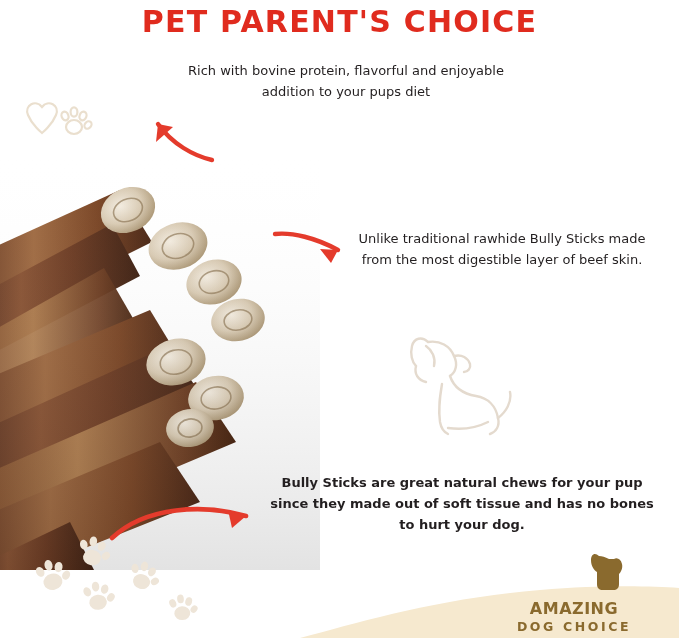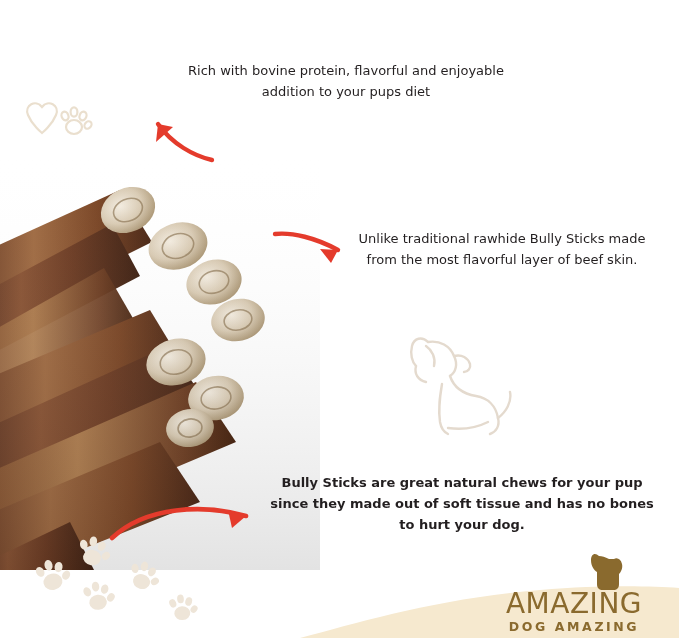--- a/index.html
+++ b/index.html
@@ -98,22 +98,22 @@
   .brand {
     position: absolute;
     right: 10px;
     bottom: 4px;
     width: 190px;
     text-align: center;
     color: #8a6a2e;
   }
   .brand-title {
     font-family: "DejaVu Sans", sans-serif;
-    font-weight: normal;
-    font-size: 28px;
+    font-weight: bold;
+    font-size: 16px;
     letter-spacing: 0.5px;
     line-height: 1.05;
     color: #8a6a2e;
   }
   .brand-sub {
     font-family: "DejaVu Sans", sans-serif;
     font-weight: bold;
     font-size: 12.5px;
     letter-spacing: 2.6px;
     color: #8a6a2e;
@@ -210,24 +210,25 @@
         <ellipse cx="216" cy="248" rx="15" ry="11" transform="rotate(-10 216 248)"></ellipse>
         <ellipse cx="190" cy="278" rx="12" ry="9" transform="rotate(-8 190 278)"></ellipse>
       </g>
 
       <rect x="0" y="0" width="320" height="420" fill="url(#shade)" opacity="0.5"></rect>
 
       <rect x="210" y="0" width="110" height="420" fill="#ffffff" opacity="0.0"></rect>
     </svg>
   </div>
 
+  <div class="headline">PET PARENT'S CHOICE</div>
 
   <div class="copy copy-1">Rich with bovine protein, flavorful and enjoyable addition to your pups diet</div>
 
-  <div class="copy copy-2">Unlike traditional rawhide Bully Sticks made from the most flavorful layer of beef skin.</div>
+  <div class="copy copy-2">Unlike traditional rawhide Bully Sticks made from the most digestible layer of beef skin.</div>
 
   <div class="copy copy-3">Bully Sticks are great natural chews for your pup since they made out of soft tissue and has no bones to hurt your dog.</div>
 
   <div class="arrow" style="left:132px; top:98px; width:85px; height:70px;">
     <svg width="85" height="70" viewBox="0 0 85 70" xmlns="http://www.w3.org/2000/svg">
       <path d="M80,62 C62,58 40,46 26,26" fill="none" stroke="#e43b2c" stroke-width="4.4" stroke-linecap="round"></path>
       <path d="M26,26 L24,44 L41,29 Z" fill="#e43b2c"></path>
     </svg>
   </div>
 
@@ -334,16 +335,16 @@
     <svg width="40" height="42" viewBox="0 0 40 42" xmlns="http://www.w3.org/2000/svg">
       <g fill="#8a6a2e">
         <path d="M12,6 C8,2 4,4 4,10 C4,16 7,20 10,22 L10,34 C10,38 12,40 16,40 L26,40 C30,40 32,38 32,34 L32,24 C34,22 36,18 35,14 C34,9 30,7 27,9 L22,9 C18,7 15,6 12,6 Z"></path>
         <path d="M14,40 L14,30 L18,30 L18,40 Z"></path>
         <path d="M24,40 L24,30 L28,30 L28,40 Z"></path>
       </g>
     </svg>
   </div>
   <div class="brand">
     <div class="brand-title">AMAZING</div>
-    <div class="brand-sub">DOG AMAZING</div>
+    <div class="brand-sub">DOG CHOICE</div>
   </div>
 
 </div>
 
 </body></html>

